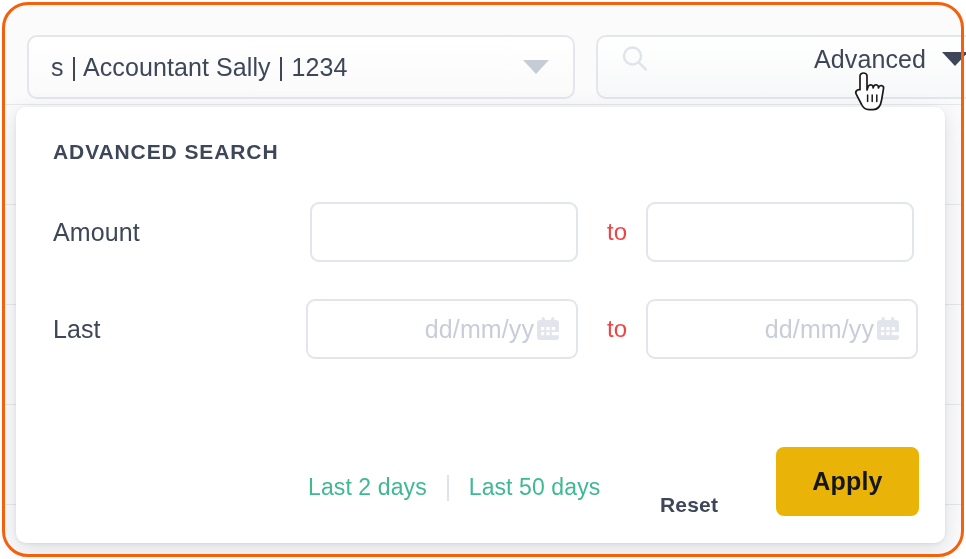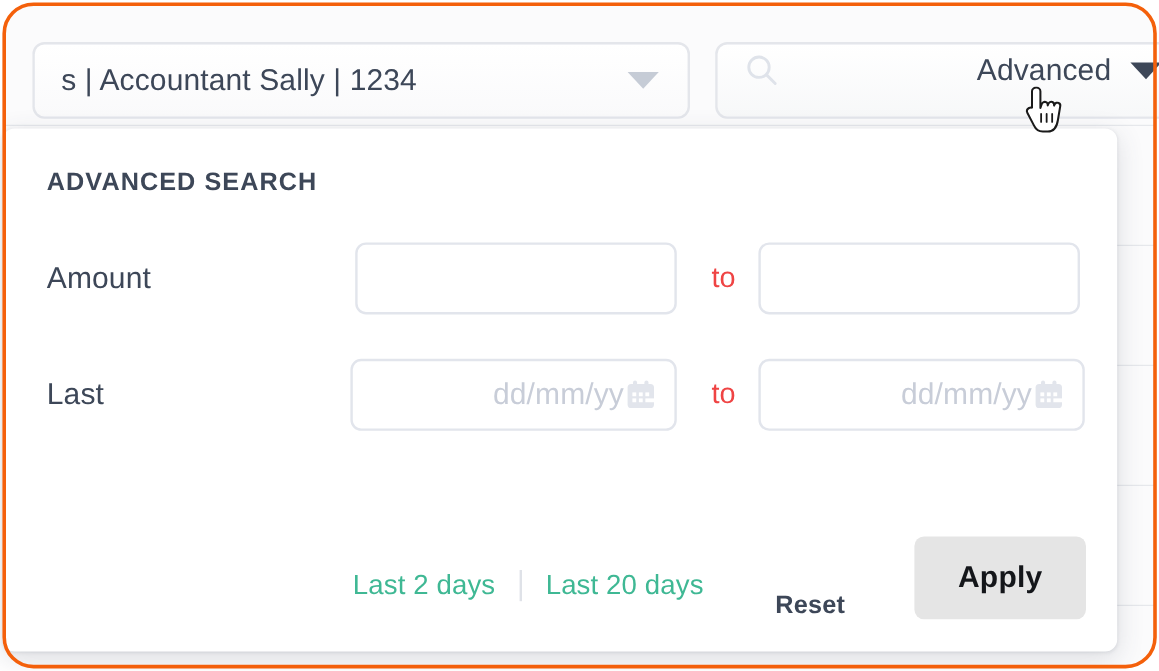--- a/index.html
+++ b/index.html
@@ -126,21 +126,21 @@
     height: 0;
     border-left: 13px solid transparent;
     border-right: 13px solid transparent;
     border-top: 14px solid #3d4758;
     margin-right: 4px;
   }
 
   
   .popover {
     position: absolute;
-    left: 2px;
+    left: 16px;
     top: 107px;
     width: 929px;
     height: 436px;
     background: #ffffff;
     border-radius: 10px;
     box-shadow: 0 6px 22px rgba(60,70,90,0.16), 0 1px 3px rgba(60,70,90,0.10);
     z-index: 30;
     box-sizing: border-box;
   }
 
@@ -247,21 +247,21 @@
     cursor: pointer;
     font-family: "Liberation Sans", sans-serif;
     margin-top: 26px;
   }
   .apply-btn {
     position: absolute;
     left: 760px;
     top: 0px;
     width: 143px;
     height: 69px;
-    background: #e5e5e5;
+    background: #eab308;
     border: none;
     border-radius: 8px;
     color: #14161a;
     font-size: 25px;
     font-weight: bold;
     letter-spacing: 0.2px;
     cursor: pointer;
     font-family: "Liberation Sans", sans-serif;
   }
 
@@ -364,21 +364,21 @@
             <rect x="12.4" y="17" width="3.2" height="3.2" fill="#ffffff"></rect>
             <rect x="17.8" y="17" width="7.2" height="3.2" fill="#ffffff"></rect>
           </svg>
         </span>
       </div>
     </div>
 
     <div class="quick-links">
       <span class="qlink">Last 2 days</span>
       <span class="qsep"></span>
-      <span class="qlink">Last 20 days</span>
+      <span class="qlink">Last 50 days</span>
     </div>
 
     <div class="actions">
       <button class="reset-btn">Reset</button>
       <button class="apply-btn">Apply</button>
     </div>
 
   </div>
 
   <div class="cursor">

